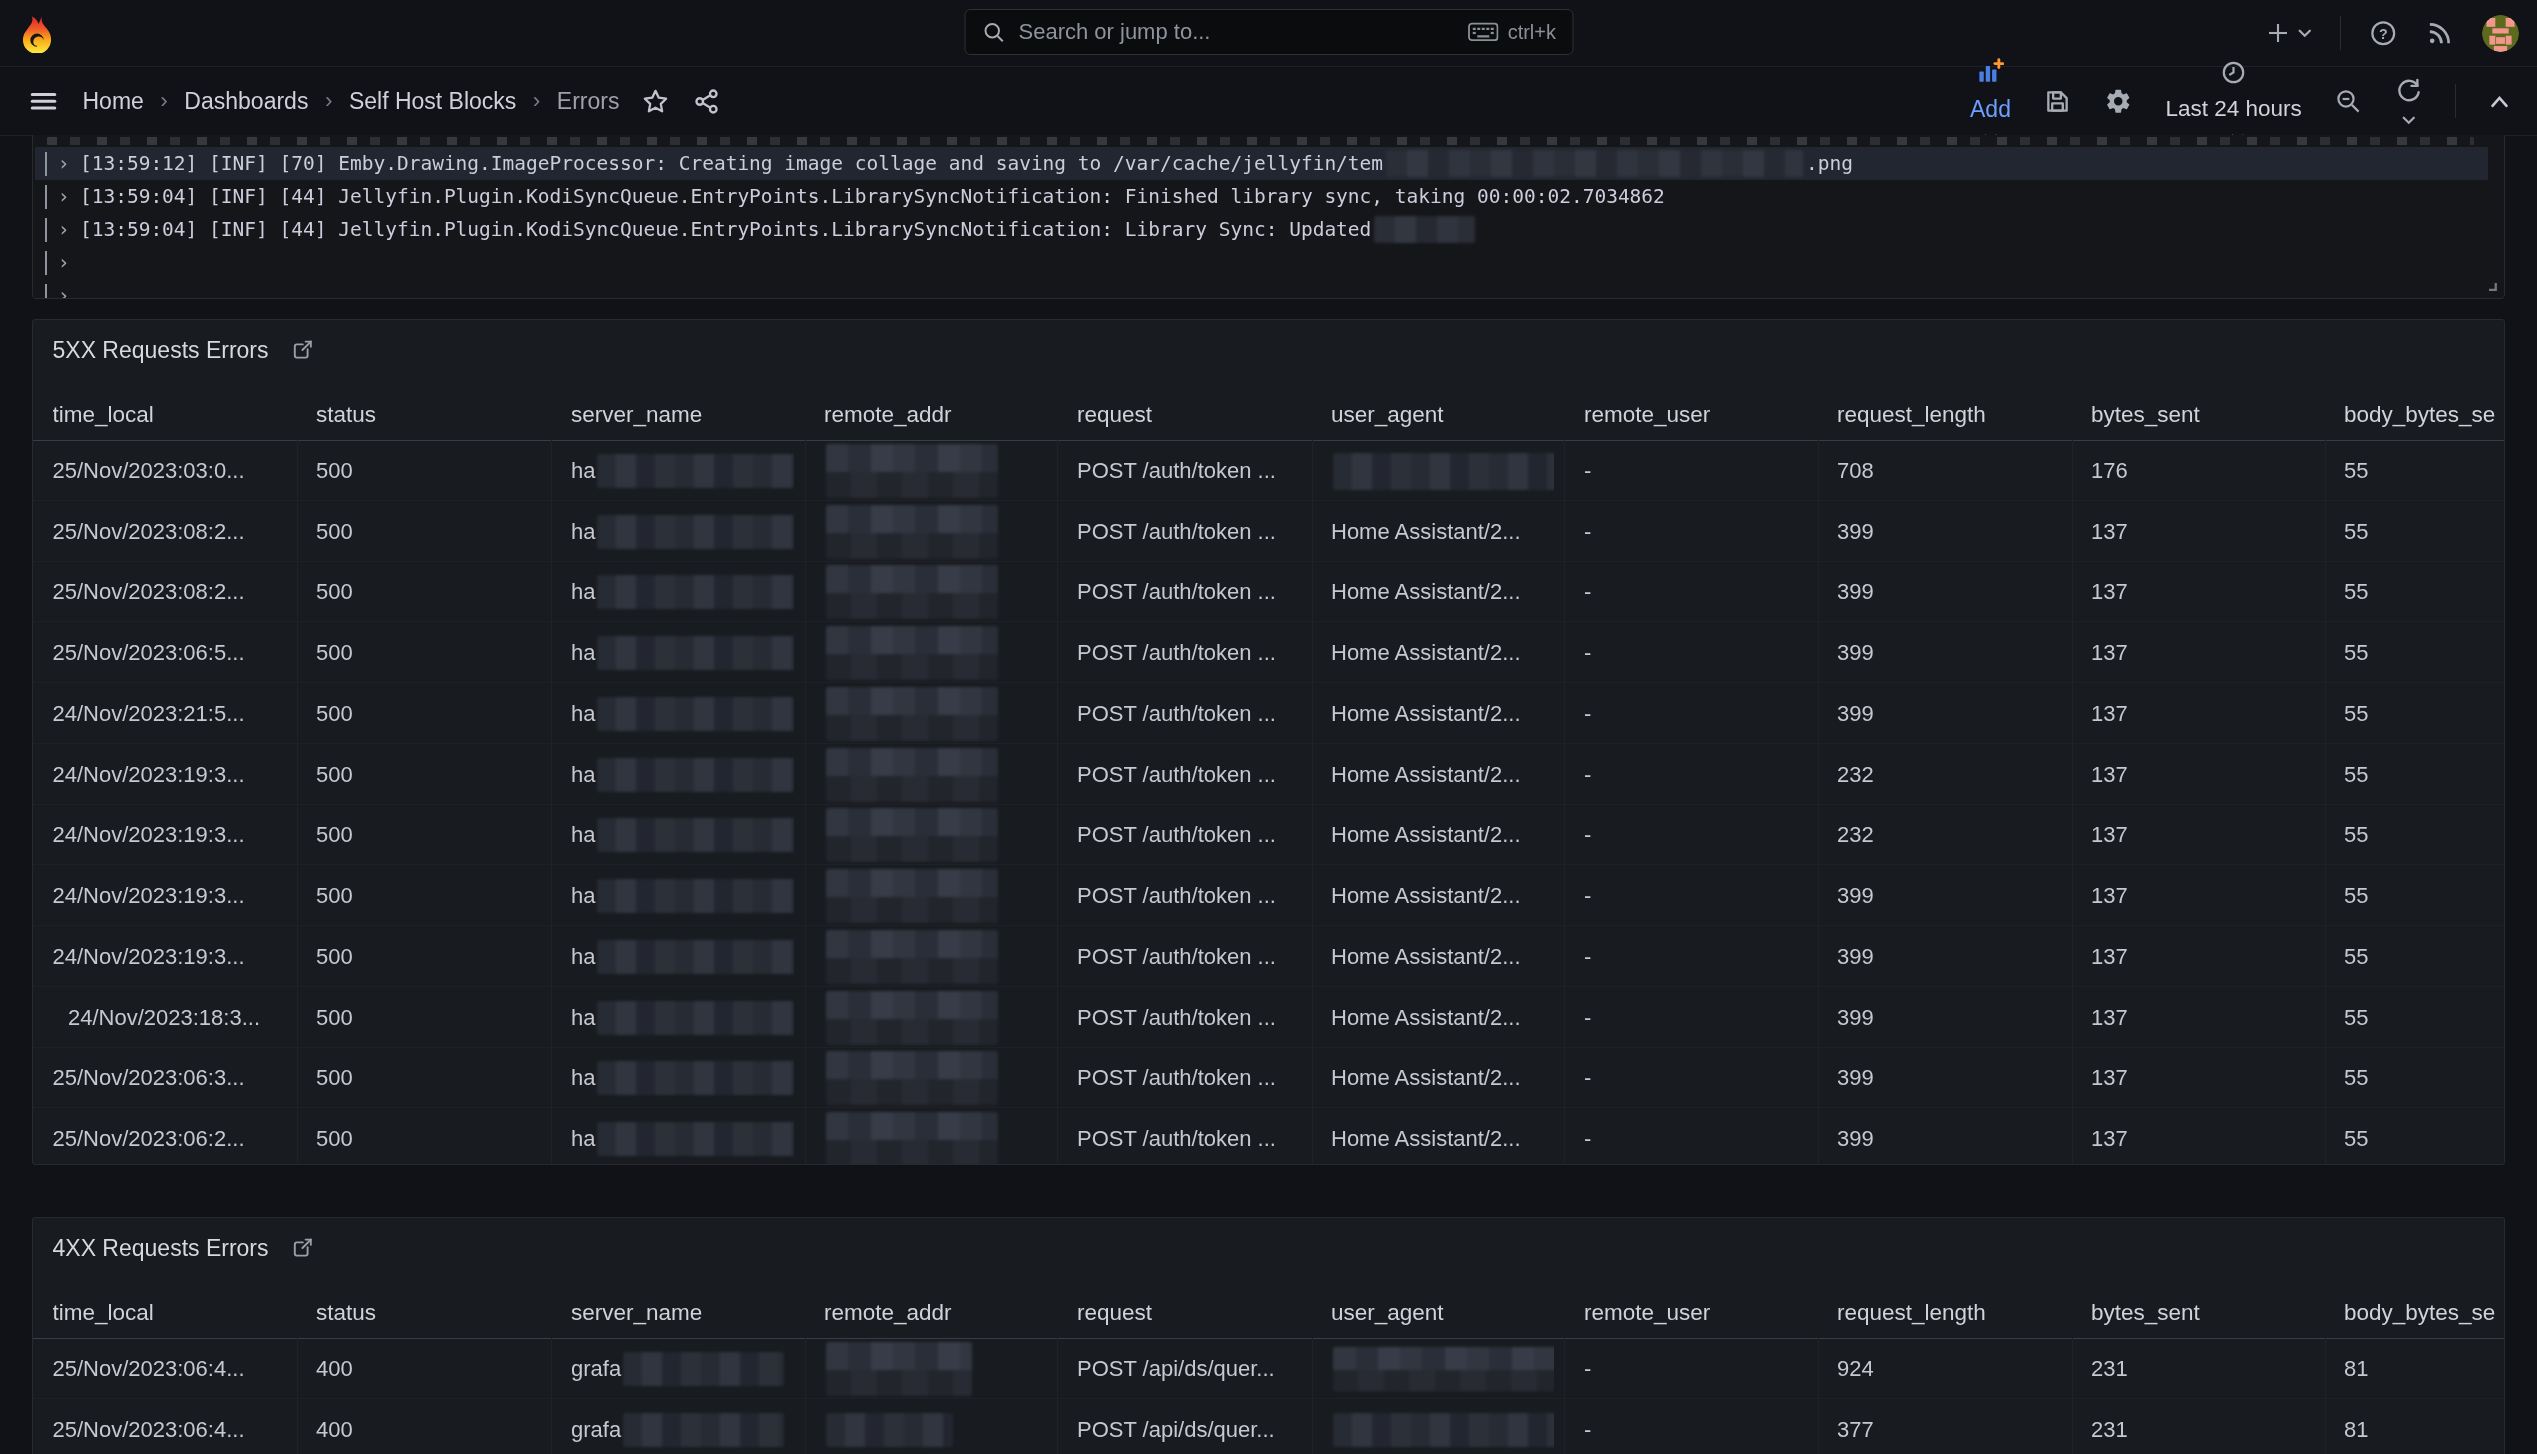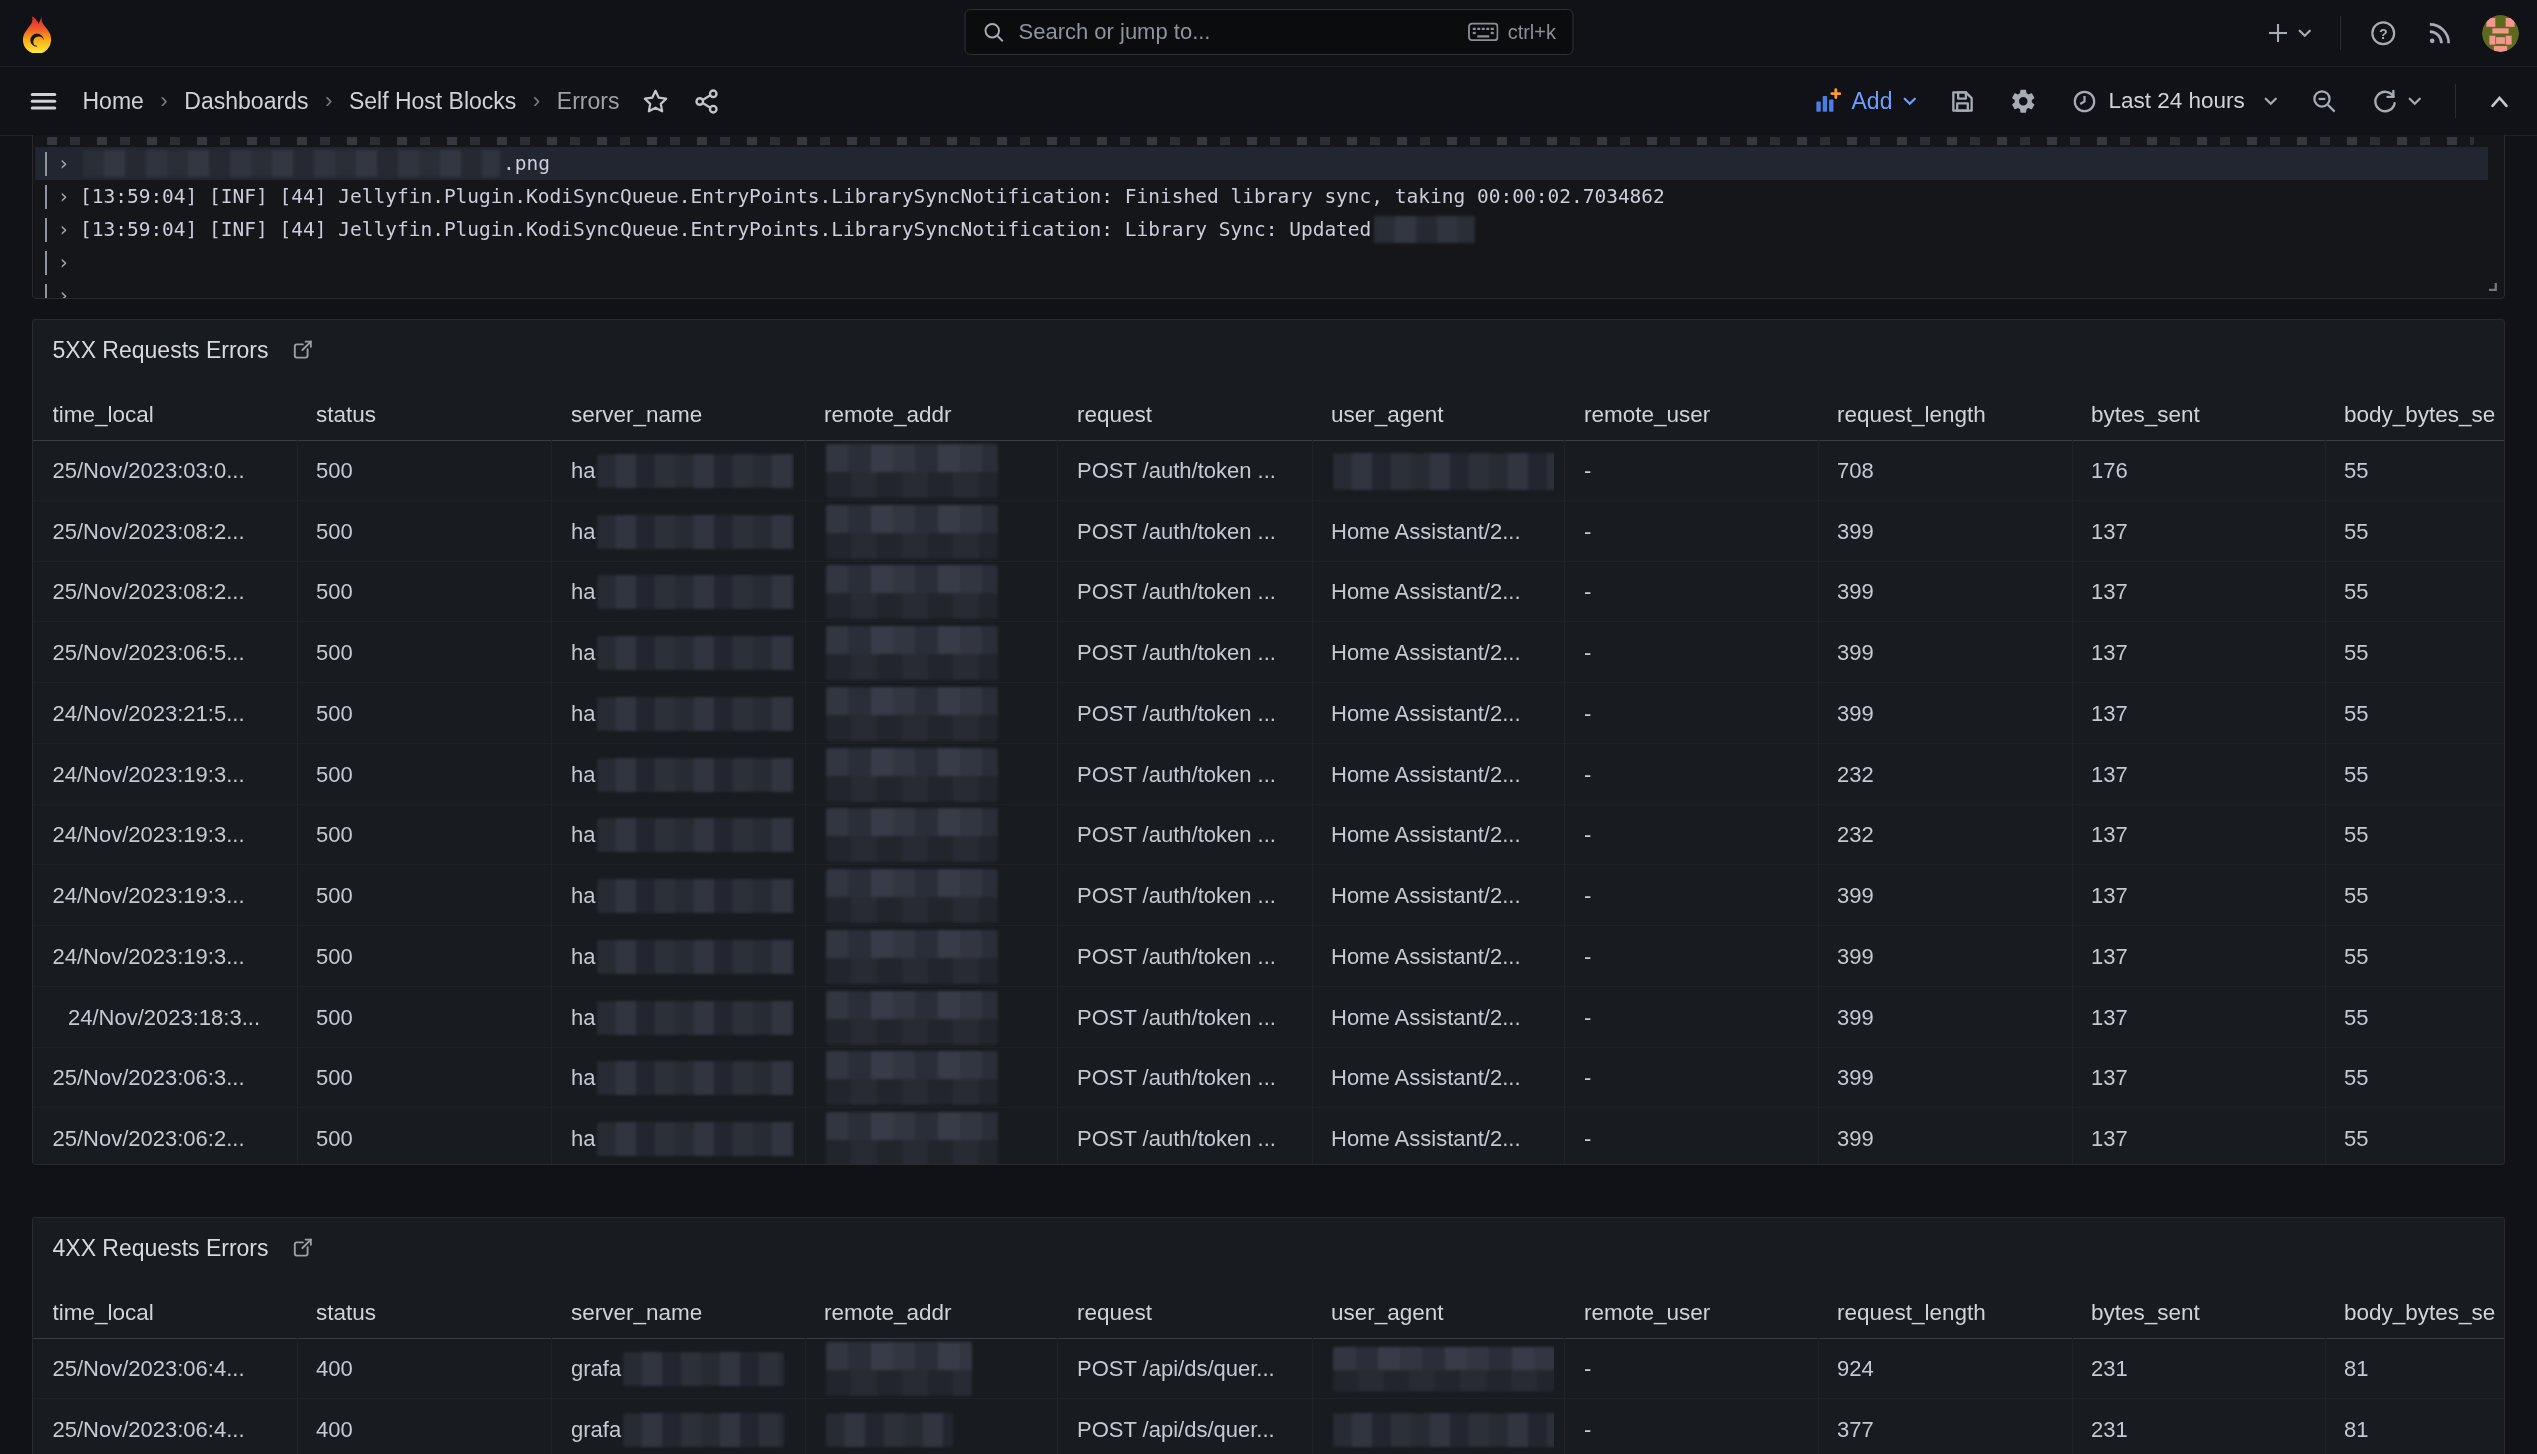--- a/index.html
+++ b/index.html
@@ -24,21 +24,21 @@
   
   .navbar{position:absolute;left:0;top:67px;width:100%;height:68px;background:#111217;
           border-bottom:0.7px solid #1e2025;display:flex;align-items:center;}
   .burger{margin-left:30px;cursor:pointer;}
   .crumbs{display:flex;align-items:center;gap:16.5px;margin-left:25.5px;font-size:23px;}
   .crumb{color:#d0d1d9;cursor:pointer;white-space:nowrap;}
   .crumb.current{color:#9fa0a8;cursor:default;}
   .crumb-sep{color:#787c84;font-size:22.5px;}
   .crumb-icons{display:flex;align-items:center;gap:24px;margin-left:22.5px;}
   .toolbar{margin-left:auto;display:flex;align-items:center;gap:33px;padding-right:28.5px;}
-  .tb-group{display:flex;align-items:center;gap:10.5px;cursor:pointer;}
+  .tb-group{display:flex;align-items:center;gap:10.5px;cursor:pointer;flex-direction:column;}
   .add-label{color:#6e9fff;font-size:23px;}
   .time-label{color:#d2d3da;font-size:22.5px;white-space:nowrap;}
   
   .logpanel{position:absolute;left:32px;top:135px;width:2473px;height:164px;background:#141619;
             border-left:0.7px solid #282a30;border-right:0.7px solid #282a30;border-bottom:0.7px solid #282a30;
             border-radius:0 0 4.5px 4.5px;overflow:hidden;box-sizing:border-box;}
   .log-sliver{position:absolute;top:1.5px;left:13.5px;right:30px;height:8.2px;border-radius:1.5px;opacity:.75;
               background:repeating-linear-gradient(90deg,#41444c 0 9.7px,transparent 9.7px 23px,#34373f 23px 33px,transparent 33px 50px);
               filter:blur(0.7px);}
   .logrow{position:absolute;left:1.5px;height:33px;display:flex;align-items:center;white-space:nowrap;
@@ -288,20 +288,21 @@
     </span>
   </div>
 </nav>
 
 <section class="logpanel">
   <div class="log-sliver"></div>
   <div id="logbody">
       <div class="logrow hl" style="top: 12px;">
         <span class="lvlbar"></span>
         <span class="logchev">›</span>
+        <span>[13:59:12] [INF] [70] Emby.Drawing.ImageProcessor: Creating image collage and saving to /var/cache/jellyfin/tem</span>
         <span class="logblur" style="width: 417px;"></span>
         <span>.png</span>
       </div>
       <div class="logrow" style="top: 45px;">
         <span class="lvlbar"></span>
         <span class="logchev">›</span>
         <span>[13:59:04] [INF] [44] Jellyfin.Plugin.KodiSyncQueue.EntryPoints.LibrarySyncNotification: Finished library sync, taking 00:00:02.7034862</span>
       </div>
       <div class="logrow" style="top: 78px;">
         <span class="lvlbar"></span>

